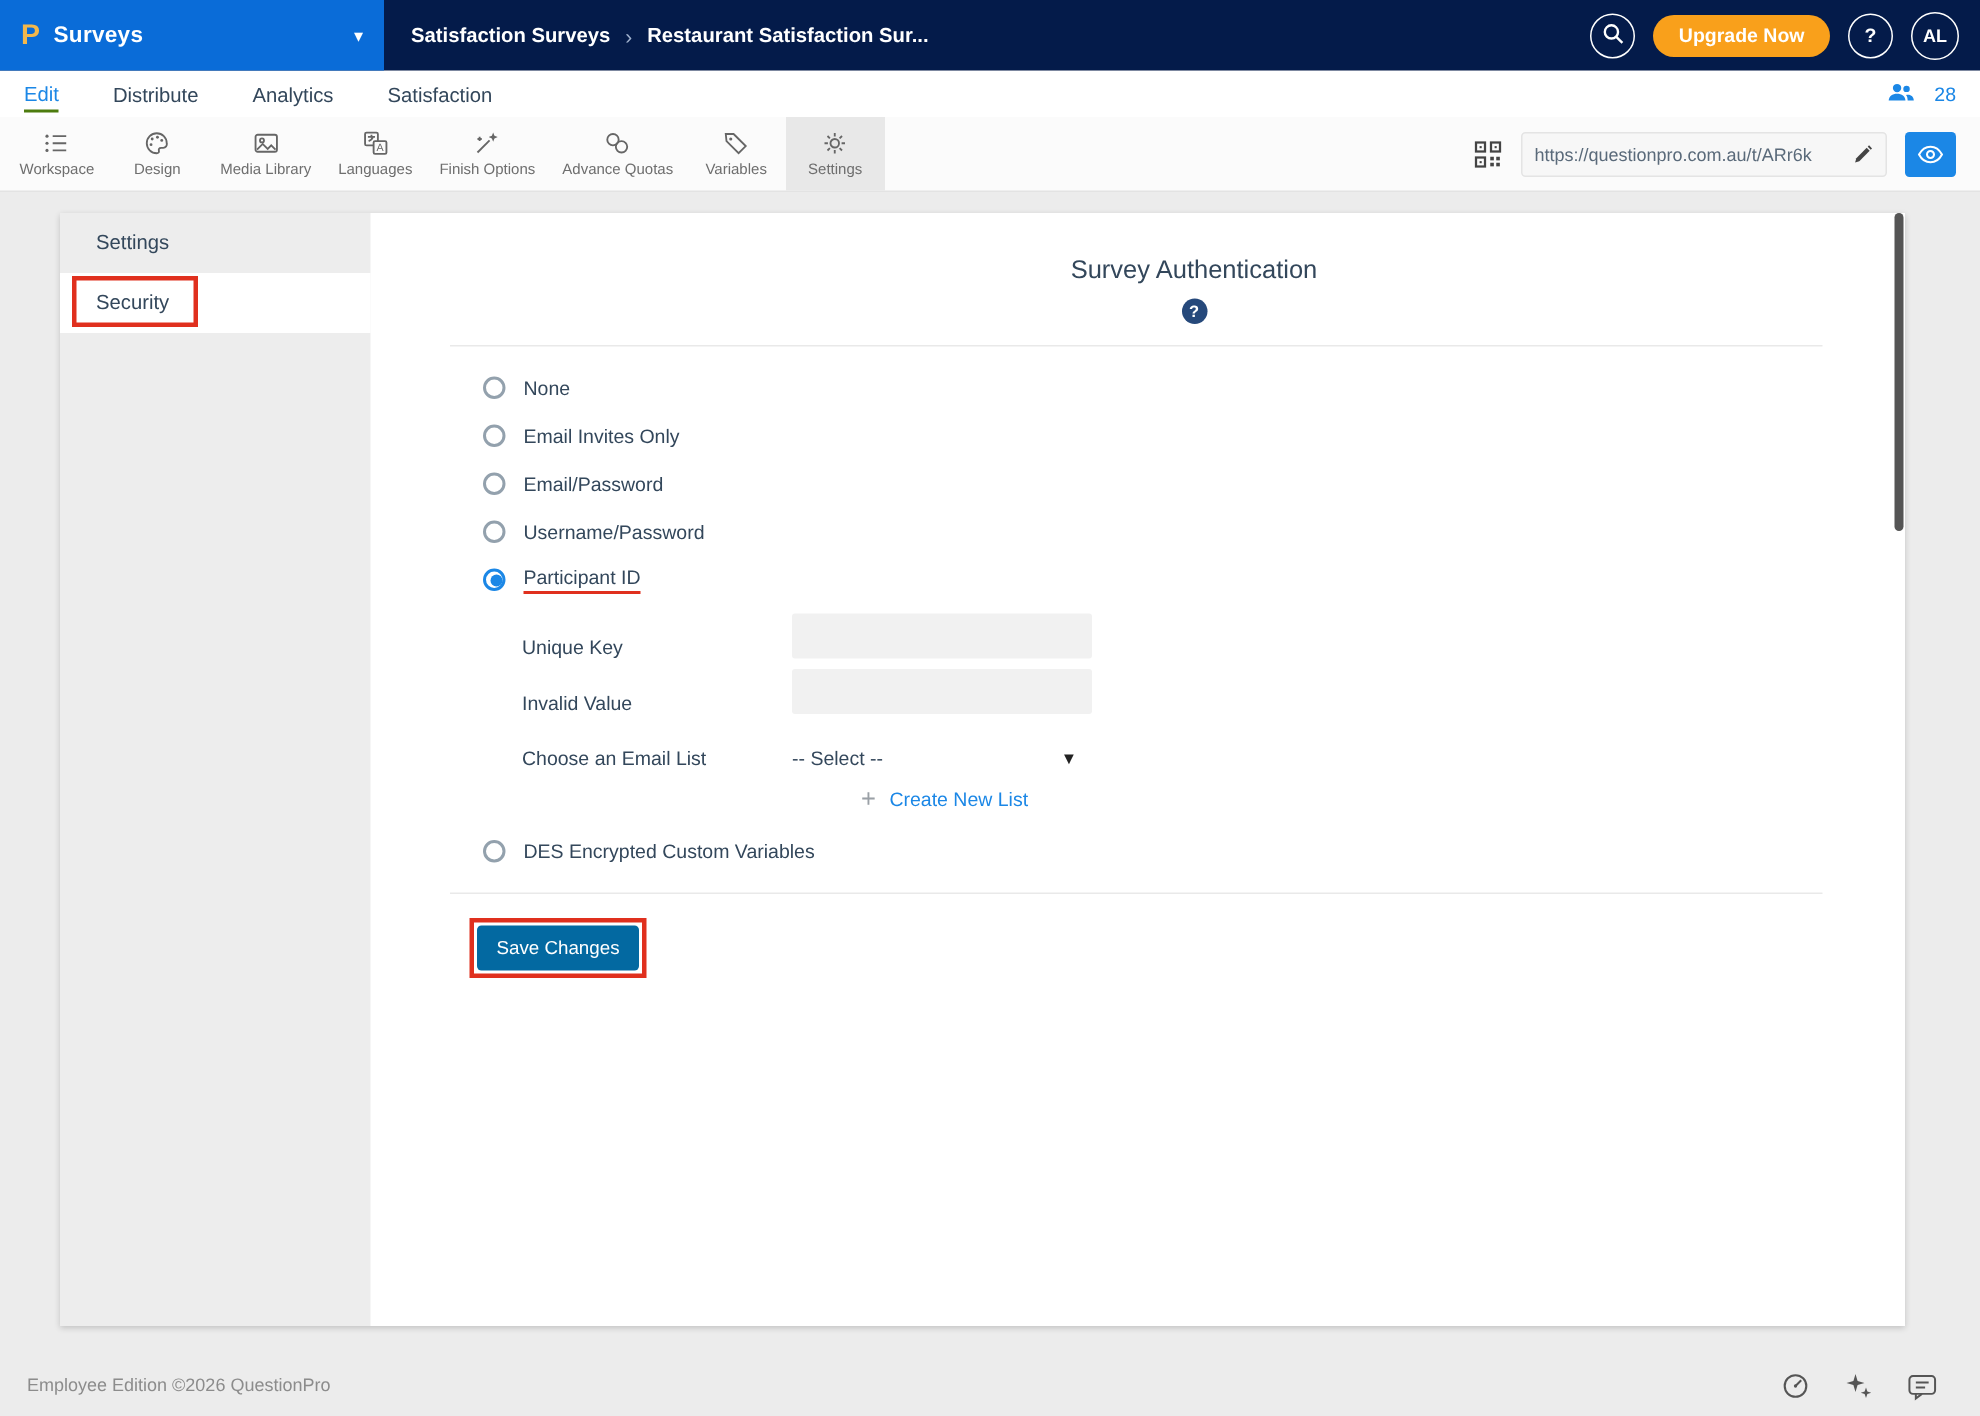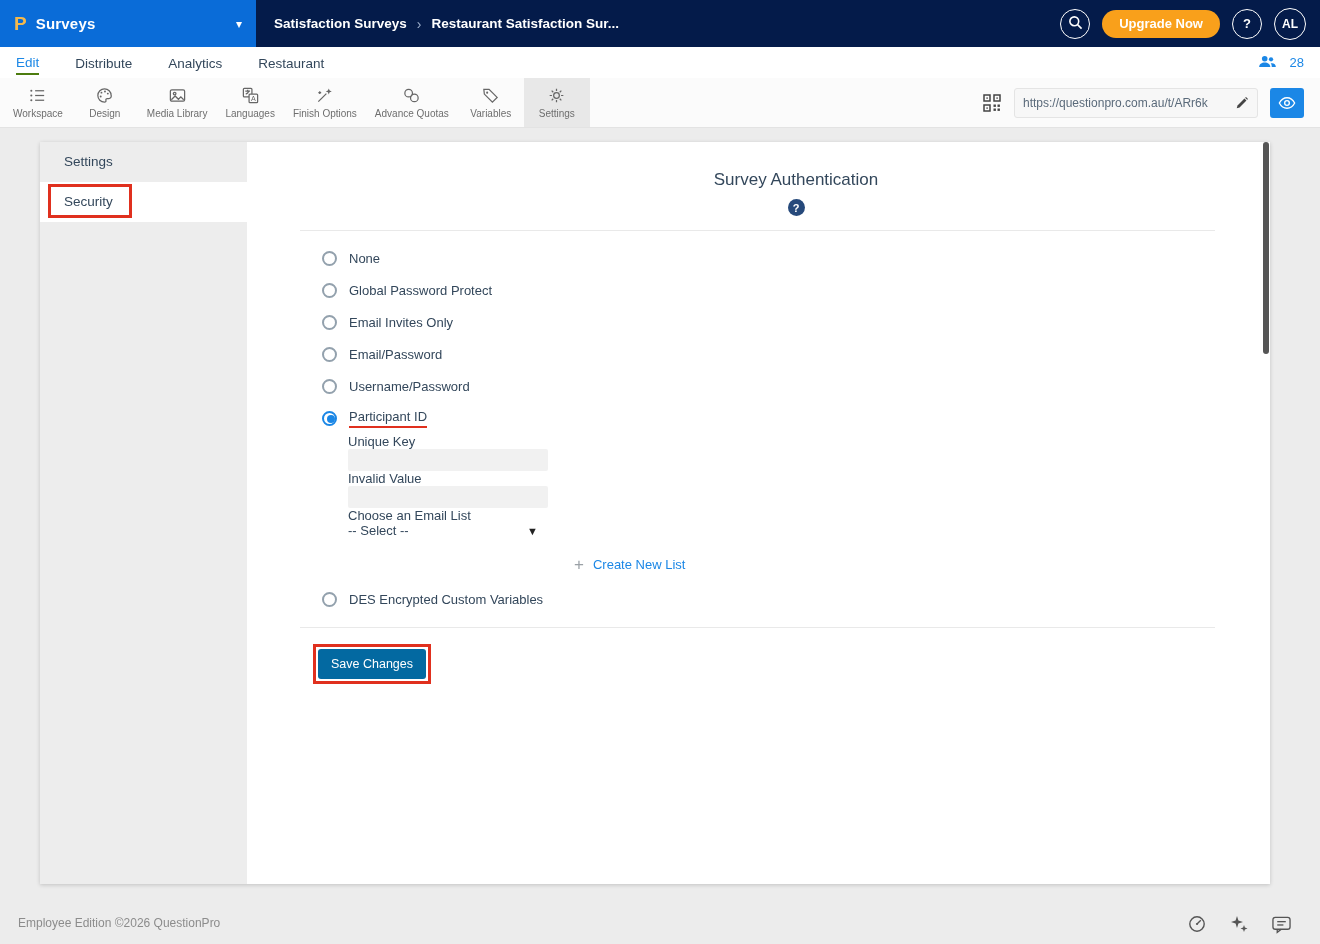--- a/index.html
+++ b/index.html
@@ -56,21 +56,21 @@
 
   .opts { margin-top:11px; }
   .opt { display:flex; align-items:center; gap:12px; height:32px; cursor:pointer; }
   .radio { width:15px; height:15px; border:2px solid #93A1AD; border-radius:50%; flex-shrink:0; position:relative; background:#fff; }
   .radio.on { border-color:#1B87E6; }
   .radio.on::after { content:""; position:absolute; left:2.5px; top:2.5px; width:8px; height:8px; background:#1B87E6; border-radius:50%; }
   .opt-label { font-size:13px; color:#33475B; }
   .uline { border-bottom:2px solid #E0301E; padding-bottom:2px; }
 
   .subrows { margin-left:26px; }
-  .subrow { display:flex; align-items:flex-start; height:37px;flex-direction:column; }
+  .subrow { display:flex; align-items:flex-end; height:37px; }
   .sublabel { width:180px; font-size:13px; color:#33475B; }
   .txtfield { width:200px; height:30px; background:#F1F1F1; border:none; border-radius:2px; padding:0 8px; font-size:12px; font-family:"Liberation Sans",sans-serif; color:#33475B; }
   .selectbox { width:190px; display:flex; align-items:center; justify-content:space-between; cursor:pointer; font-size:13px; color:#33475B; }
   .caret { font-size:11px; color:#222; }
   .createrow { display:flex; align-items:center; gap:9px; height:38px; margin-left:226px; cursor:pointer; }
   .plus { color:#9AA0A6; font-size:17px; line-height:1; }
   .createlink { color:#1B87E6; font-size:13px; }
 
   .savewrap { display:inline-block; border:3px solid #E0301E; padding:2px; margin:16px 0 0 -9px; }
   .savebtn { background:#0369a1; color:#fff; border:none; border-radius:3px; height:30px; padding:0 13px; font-size:12.5px; font-family:"Liberation Sans",sans-serif; cursor:pointer; }
@@ -110,21 +110,21 @@
       <span>?</span>
     </div>
     <div class="avatar">AL</div>
   </div>
 </div>
 
 <div class="nav">
   <span class="tab active">Edit</span>
   <span class="tab">Distribute</span>
   <span class="tab">Analytics</span>
-  <span class="tab">Restaurant</span>
+  <span class="tab">Satisfaction</span>
   <div class="nav-right">
     <span>
       <svg width="19" height="13" viewBox="0 0 20 14" fill="#1B87E6">
           <circle cx="13.8" cy="4.6" r="2.3"></circle>
           <path d="M12.6 13H19c0-2.6-1.8-4.2-4.1-4.2-.5 0-1 .1-1.5.2.8.9 1.2 2.3 1.2 4z"></path>
           <circle cx="7" cy="4" r="3"></circle>
           <path d="M1 13c0-3.2 2.7-5 6-5s6 1.8 6 5z"></path>
         </svg>
     </span>
     <span>28</span>
@@ -269,24 +269,20 @@
       <div class="title-row">
         <h2>Survey Authentication</h2>
         <span class="help-dot">?</span>
       </div>
       <div class="rule"></div>
 
       <div class="opts">
         <div class="opt">
           <span class="radio"></span>
           <span class="opt-label">None</span>
-        </div>
-        <div class="opt">
-          <span class="radio"></span>
-          <span class="opt-label">Global Password Protect</span>
         </div>
         <div class="opt">
           <span class="radio"></span>
           <span class="opt-label">Email Invites Only</span>
         </div>
         <div class="opt">
           <span class="radio"></span>
           <span class="opt-label">Email/Password</span>
         </div>
         <div class="opt">

